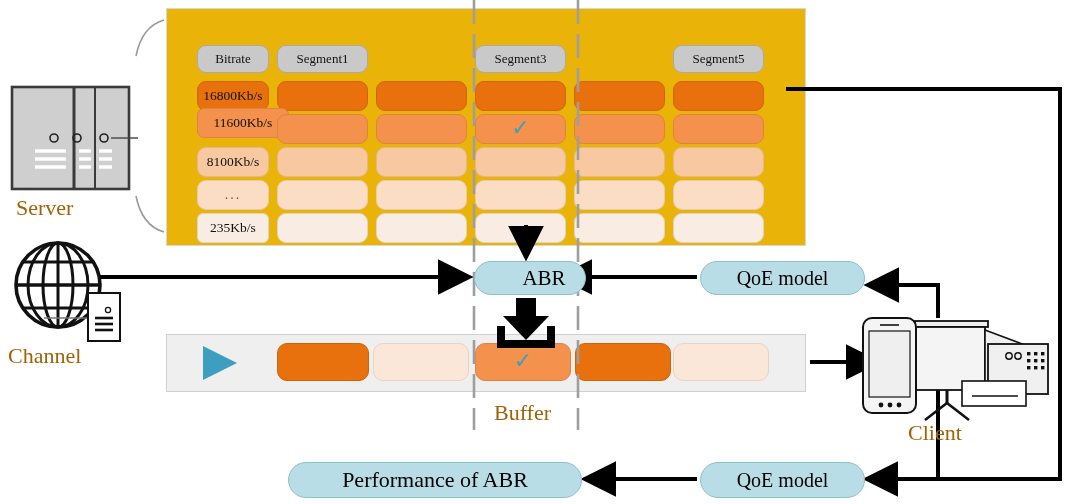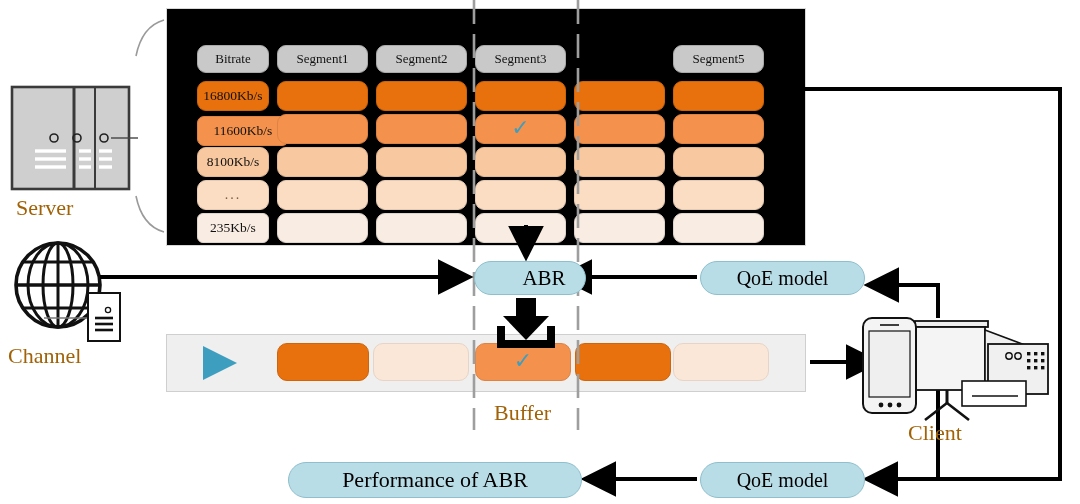--- a/index.html
+++ b/index.html
@@ -4,21 +4,21 @@
 <style>
   html,body{margin:0;padding:0;background:#fff;}
   body{width:1080px;height:504px;position:relative;overflow:hidden;
        font-family:"Liberation Serif",serif;color:#000;}
   .stage{position:absolute;left:0;top:0;width:1080px;height:504px;}
   svg.layer{position:absolute;left:0;top:0;width:1080px;height:504px;overflow:visible;}
   svg.layer.top{pointer-events:none;}
 
   
   #table-panel{position:absolute;left:166px;top:8px;width:638px;height:236px;
-               background:#000000;border:1px solid #d8d8d8;}
+               background:#eab308;border:1px solid #d8d8d8;}
   .cell{position:absolute;border-radius:9px;box-sizing:border-box;}
   .hdr{background:#c9c9c9;border:1px solid #aaa;display:flex;align-items:center;
        justify-content:center;font-size:13px;color:#111;}
   .lbl{display:flex;align-items:center;justify-content:center;font-size:13.5px;color:#111;}
   .r0{background:#e8710e;border:1px solid #cf6409;}
   .r1{background:#f4924d;border:1px solid #dd8343;}
   .r2{background:#f8c9a0;border:1px solid #e2b892;}
   .r3{background:#fbddc4;border:1px solid #e6cab2;}
   .r4{background:#f9ece2;border:1px solid #ded3ca;}
   .dots{letter-spacing:2px;font-size:14px;color:#7a5f4c;}
@@ -102,30 +102,29 @@
         <line x1="95" y1="324" x2="113" y2="324"></line>
         <line x1="95" y1="330" x2="113" y2="330"></line>
       </g>
       <line x1="44" y1="318" x2="87" y2="318" stroke="#777" stroke-width="1.4"></line>
     </g>
   </svg>
 
   <div id="table-panel">
       <div class="cell hdr" style="left: 30px; top: 36px; width: 72px; height: 28px;">Bitrate</div>
       <div class="cell hdr" style="left: 110px; top: 36px; width: 91px; height: 28px;">Segment1</div>
-      <div class="cell hdr" style="left: 209px; top: 36px; width: 91px; height: 28px;">Segment2</div>
       <div class="cell hdr" style="left: 308px; top: 36px; width: 91px; height: 28px;">Segment3</div>
       <div class="cell hdr" style="left: 506px; top: 36px; width: 91px; height: 28px;">Segment5</div>
       <div class="cell lbl r0" style="left: 30px; top: 72px; width: 72px; height: 30px;">16800Kb/s</div>
       <div class="cell r0" style="left: 110px; top: 72px; width: 91px; height: 30px;"></div>
       <div class="cell r0" style="left: 209px; top: 72px; width: 91px; height: 30px;"></div>
       <div class="cell r0" style="left: 308px; top: 72px; width: 91px; height: 30px;"></div>
       <div class="cell r0" style="left: 407px; top: 72px; width: 91px; height: 30px;"></div>
       <div class="cell r0" style="left: 506px; top: 72px; width: 91px; height: 30px;"></div>
-      <div class="cell lbl r1" style="left: 30px; top: 107px; width: 92px; height: 30px; border-radius: 7px;">11600Kb/s</div>
+      <div class="cell lbl r1" style="left: 30px; top: 99px; width: 92px; height: 30px; border-radius: 7px;">11600Kb/s</div>
       <div class="cell r1" style="left: 110px; top: 105px; width: 91px; height: 30px;"></div>
       <div class="cell r1" style="left: 209px; top: 105px; width: 91px; height: 30px;"></div>
       <div class="cell r1" style="left: 308px; top: 105px; width: 91px; height: 30px; position: absolute;">
         <span class="tick" style="position: absolute; left: 50%; top: 50%; transform: translate(-50%, -55%);">✓</span>
       </div>
       <div class="cell r1" style="left: 407px; top: 105px; width: 91px; height: 30px;"></div>
       <div class="cell r1" style="left: 506px; top: 105px; width: 91px; height: 30px;"></div>
       <div class="cell lbl r2" style="left: 30px; top: 138px; width: 72px; height: 30px;">8100Kb/s</div>
       <div class="cell r2" style="left: 110px; top: 138px; width: 91px; height: 30px;"></div>
       <div class="cell r2" style="left: 209px; top: 138px; width: 91px; height: 30px;"></div>

